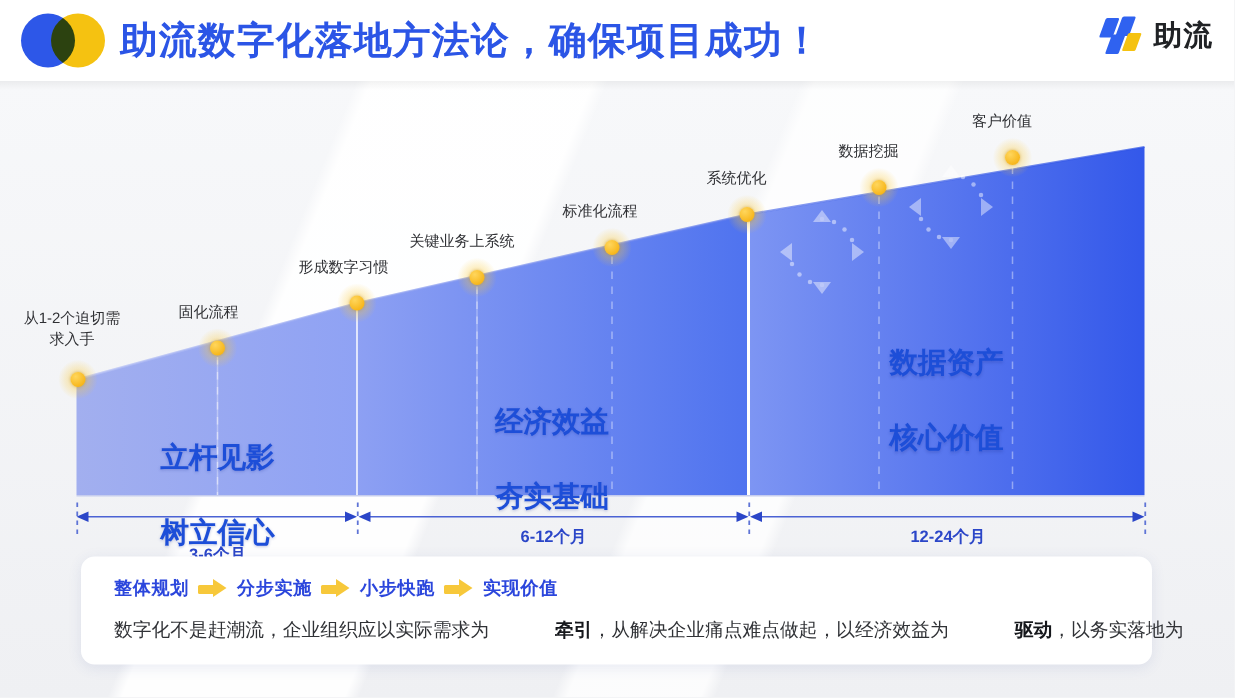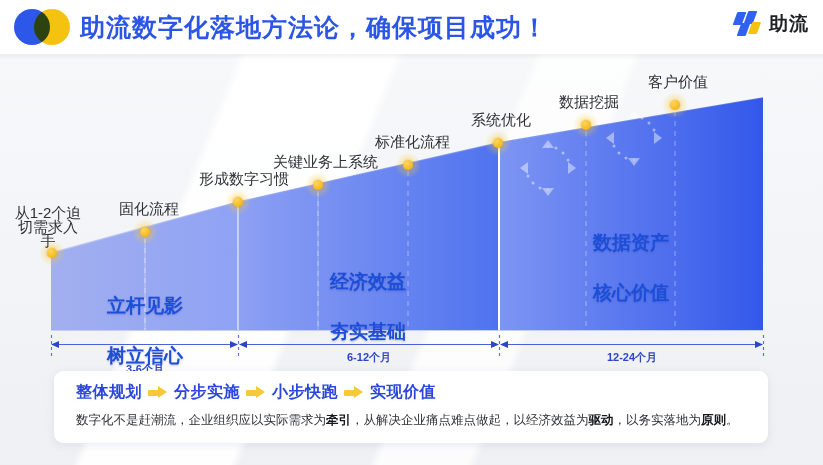--- a/index.html
+++ b/index.html
@@ -75,21 +75,21 @@
     position:absolute;left:0;top:0;width:26px;height:26px;border-radius:50%;
     background:radial-gradient(circle,rgba(250,200,50,.55) 0%,rgba(250,200,50,.22) 45%,rgba(250,200,50,0) 72%);
   }
   .milestone .dot{
     position:absolute;left:8px;top:8px;width:10px;height:10px;border-radius:50%;
     background:radial-gradient(circle at 35% 30%,#ffd65c 0%,#f7b71d 70%,#e8a707 100%);
     box-shadow:0 0 2px rgba(180,120,0,.45);
   }
   .milestone .mlabel{
     position:absolute;white-space:nowrap;
-    font-size:15px;color:#2f3034;font-weight:500;line-height:14px;
+    font-size:10px;color:#2f3034;font-weight:500;line-height:14px;
     text-align:center;
   }
   .milestone .mlabel.two{white-space:normal;width:74px;}
 
   
   .seg-title{
     position:absolute;z-index:20;color:#1d4ed8;font-weight:bold;
     font-size:19px;line-height:25px;text-align:center;
     text-shadow:0 1px 2px rgba(40,60,160,.30);
     white-space:pre-line;
@@ -110,38 +110,38 @@
     position:absolute;left:54px;top:371px;width:714px;height:72px;
     background:#ffffff;border-radius:9px;
     box-shadow:0 2px 9px rgba(60,80,160,.10);
     z-index:30;
   }
   #card-head{
     position:absolute;left:22px;top:10px;height:22px;
     display:flex;align-items:center;gap:6px;
   }
   #card-head .step{
-    font-size:16px;font-weight:bold;color:#2b46dc;white-space:nowrap;letter-spacing:.5px;
+    font-size:12px;font-weight:bold;color:#2b46dc;white-space:nowrap;letter-spacing:.5px;
   }
   #card-head .arrow{
     width:20px;height:12px;position:relative;flex:none;
   }
   #card-head .arrow .shaft{
     position:absolute;left:0;top:3.5px;width:12px;height:6px;background:#f7c83a;border-radius:1px;
   }
   #card-head .arrow .head{
     position:absolute;left:10px;top:0;width:0;height:0;
     border-top:6px solid transparent;border-bottom:6px solid transparent;
     border-left:9px solid #f7c83a;
   }
   #card-body{
     position:absolute;left:22px;top:39px;width:676px;
     font-size:12.5px;line-height:20px;color:#303236;white-space:nowrap;
   }
-  #card-body b{font-weight:bold;color:#16181c;}
+  #card-body b{font-weight:bold;color:#16181c;margin-left:44px;}
 </style>
 </head>
 <body>
 
 <div id="stage">
 
   <div id="bg-streaks"></div>
 
   <div id="header-shadow"></div>
   <div id="header">

